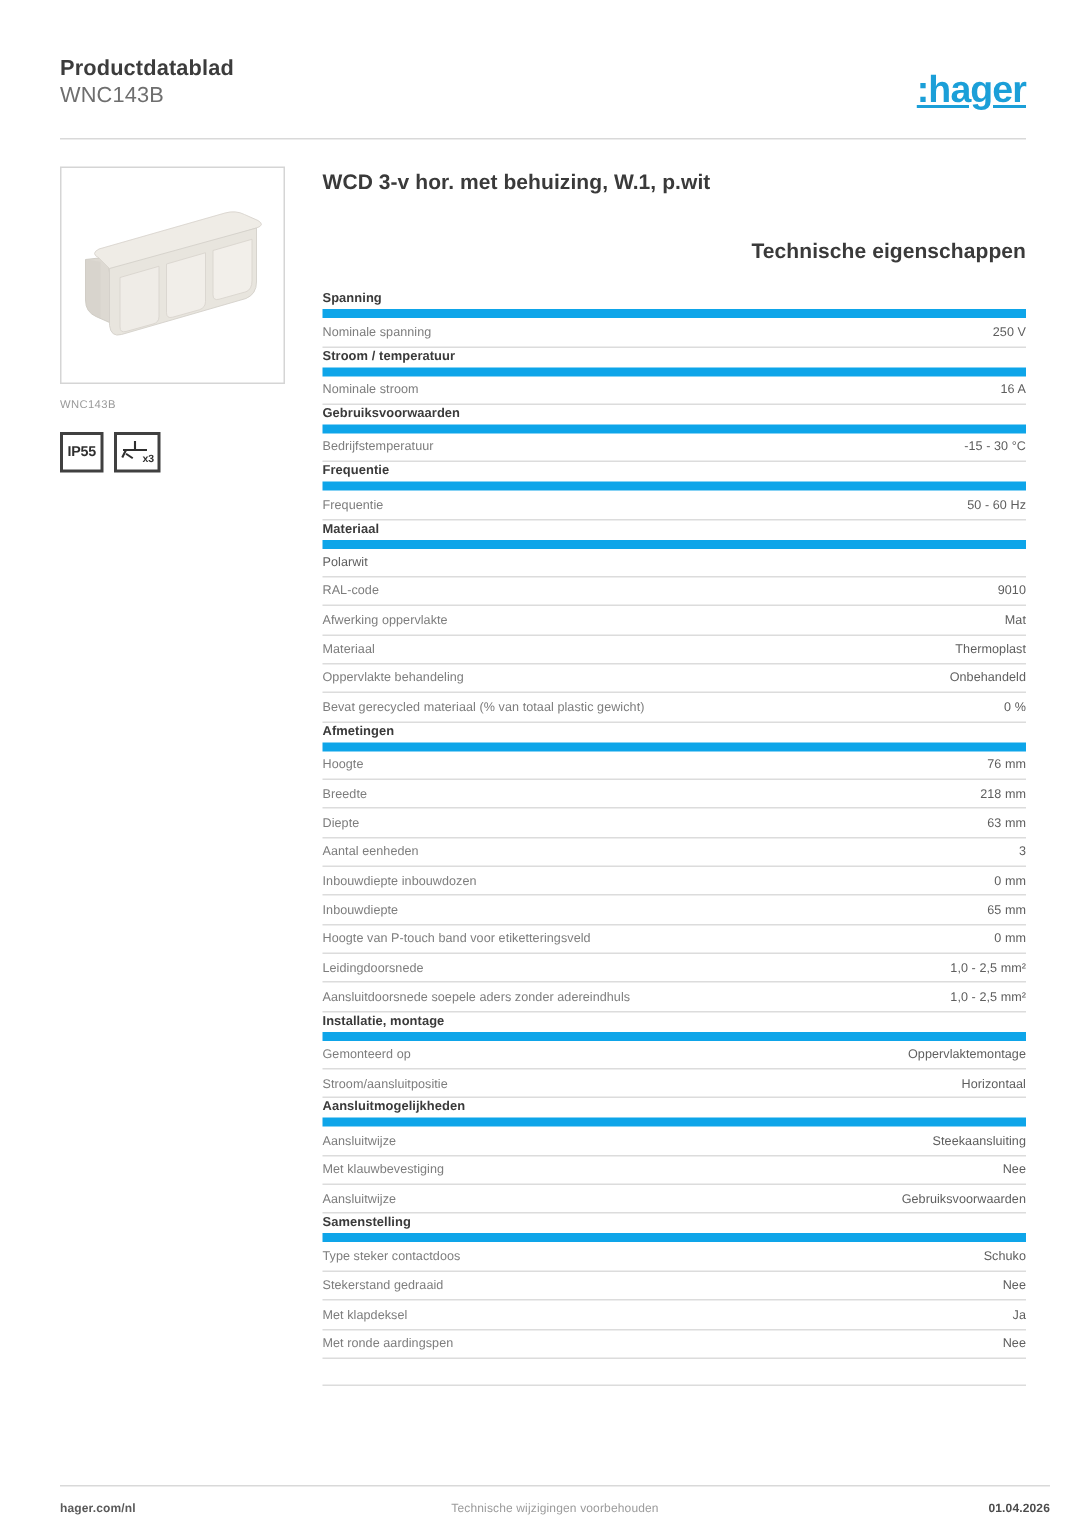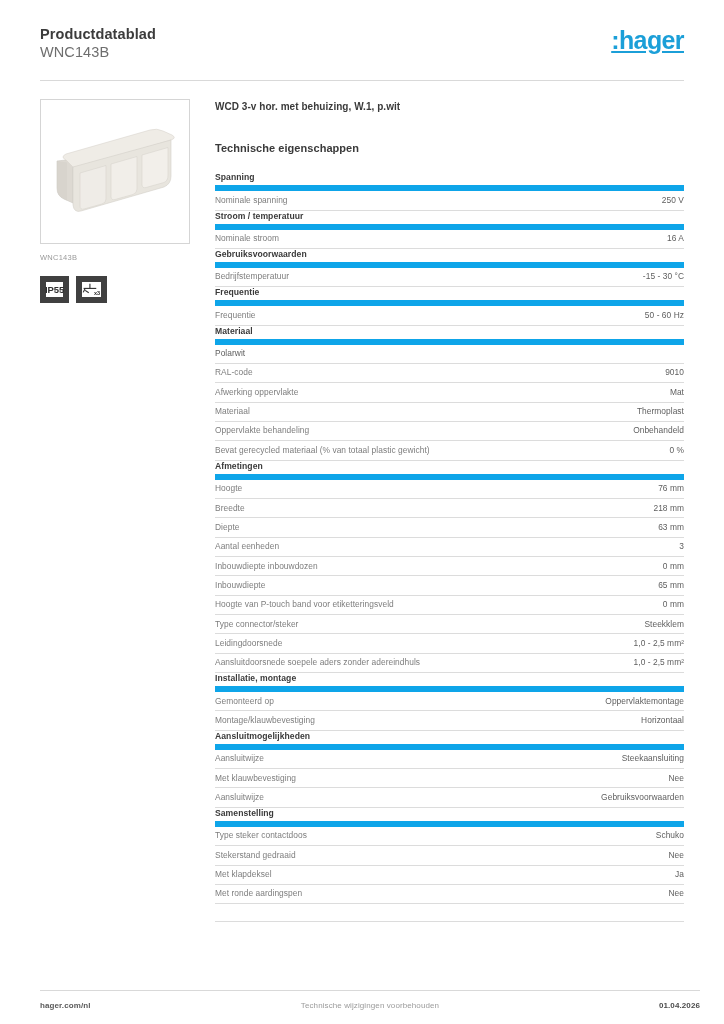--- a/index.html
+++ b/index.html
@@ -19,23 +19,23 @@
     width: 724px;
     height: 1024px;
     box-sizing: border-box;
     padding: 0 40px;
     position: relative;
   }
 
   
   .header {
     display: flex;
-    align-items: flex-start;
+    align-items: flex-end;
     justify-content: space-between;
-    padding-top: 26px;
+    padding-top: 38px;
   }
   .doc-title-block {
     line-height: 1.18;
   }
   .doc-title {
     font-size: 14.5px;
     font-weight: bold;
     color: #3c3c3c;
     letter-spacing: 0.1px;
   }
@@ -97,51 +97,52 @@
     letter-spacing: 0.25px;
   }
   .badges {
     display: flex;
     gap: 7px;
     margin-top: 14px;
   }
   .badge {
     box-sizing: border-box;
     height: 27px;
-    border: 6px solid #404040;
+    border: 2px solid #404040;
     background: #fff;
     display: flex;
     align-items: center;
     justify-content: center;
   }
   .badge-ip {
     width: 29px;
     font-size: 9.5px;
     font-weight: bold;
     color: #2f2f2f;
     letter-spacing: -0.1px;
   }
   .badge-icon {
     width: 31px;
   }
 
   
   .prod-desc {
-    font-size: 10px;
+    font-size: 14px;
     font-weight: bold;
     color: #3a3a3a;
     letter-spacing: 0.05px;
     padding-top: 2px;
   }
   .tech-heading {
-    font-size: 11px;
+    font-size: 14px;
     font-weight: bold;
     color: #3a3a3a;
     letter-spacing: 0.05px;
     margin-top: 30px;
+    text-align: right;
   }
 
   
   .spec-group {
   }
   .spec-group:first-of-type {
     margin-top: 18px;
   }
   .group-title {
     font-size: 8.6px;
@@ -359,40 +360,36 @@
               <div class="spec-label">Inbouwdiepte</div>
               <div class="spec-value">65 mm</div>
             </div>
             <div class="spec-row">
               <div class="spec-label">Hoogte van P-touch band voor etiketteringsveld</div>
               <div class="spec-value">0 mm</div>
             </div>
           </div>
           <div class="spec-group">
             <div class="spec-row">
-              <div class="spec-label">Type connector/steker</div>
-              <div class="spec-value">Steekklem</div>
-            </div>
-            <div class="spec-row">
               <div class="spec-label">Leidingdoorsnede</div>
               <div class="spec-value">1,0 - 2,5 mm²</div>
             </div>
             <div class="spec-row">
               <div class="spec-label">Aansluitdoorsnede soepele aders zonder adereindhuls</div>
               <div class="spec-value">1,0 - 2,5 mm²</div>
             </div>
           </div>
           <div class="spec-group">
             <div class="group-title">Installatie, montage</div>
             <div class="spec-row">
               <div class="spec-label">Gemonteerd op</div>
               <div class="spec-value">Oppervlaktemontage</div>
             </div>
             <div class="spec-row">
-              <div class="spec-label">Montage/klauwbevestiging</div>
+              <div class="spec-label">Stroom/aansluitpositie</div>
               <div class="spec-value">Horizontaal</div>
             </div>
           </div>
           <div class="spec-group">
             <div class="group-title">Aansluitmogelijkheden</div>
             <div class="spec-row">
               <div class="spec-label">Aansluitwijze</div>
               <div class="spec-value">Steekaansluiting</div>
             </div>
             <div class="spec-row">

